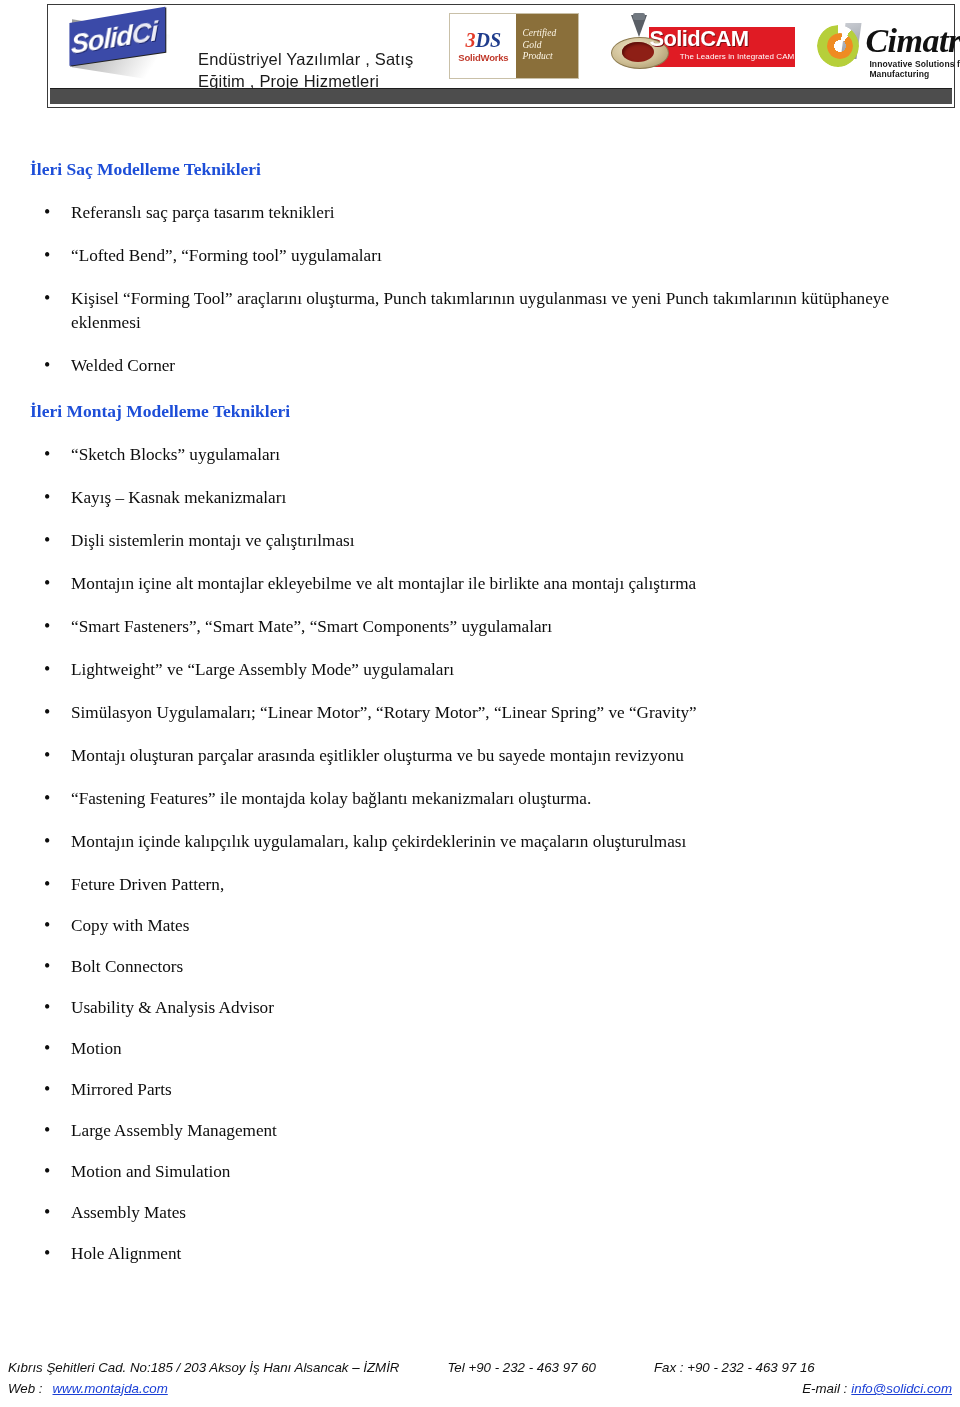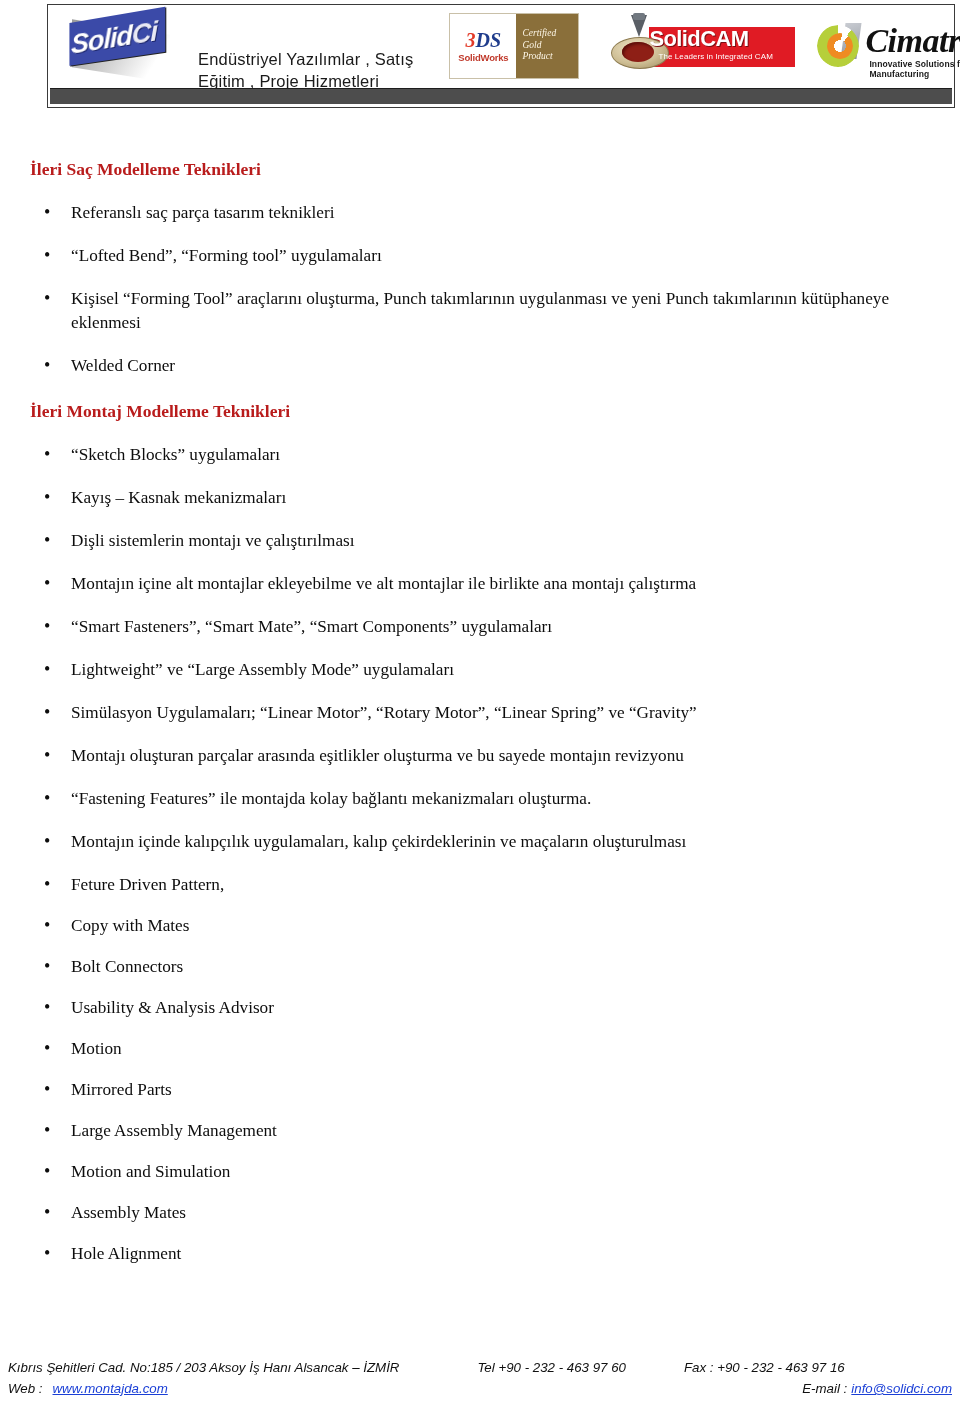--- a/index.html
+++ b/index.html
@@ -177,20 +177,21 @@
   }
   .scam-sub {
     position: absolute;
     left: 53px; top: 39px;
     width: 136px;
     color: #ffffff;
     font-family: "Liberation Sans", sans-serif;
     font-size: 8px;
     letter-spacing: 0.1px;
     line-height: 10px;
+    text-align: right;
   }
   .scam-disc {
     position: absolute;
     left: 6px; top: 24px;
     width: 56px; height: 30px;
     border-radius: 50%;
     background: radial-gradient(ellipse at 40% 35%, #efe4c6 0%, #cdbd93 55%, #9c8a5e 100%);
     border: 1px solid #8d7b50;
   }
   .scam-swirl {
@@ -278,21 +279,21 @@
     top: 158px;
     width: 900px;
   }
   h2.section-heading {
     margin: 0 0 0 0;
     padding: 0;
     font-family: "Liberation Serif", "DejaVu Serif", serif;
     font-weight: bold;
     font-size: 17.5px;
     line-height: 22px;
-    color: #b91c1c;
+    color: #1d4ed8;
   }
   .heading-block { margin-bottom: 21px; }
   .heading-block.second { margin-top: 22px; }
 
   ul.bullets {
     list-style: none;
     margin: 0;
     padding: 0;
   }
   ul.bullets li {
@@ -326,21 +327,21 @@
   }
   .footer-row {
     display: flex;
     align-items: flex-start;
     padding: 0 8px 0 8px;
     line-height: 21px;
     white-space: nowrap;
     font-style: italic;
   }
   .footer-addr { flex: 0 0 auto; }
-  .footer-tel { margin-left: 78px; }
+  .footer-tel { margin-left: 48px; }
   .footer-fax { margin-left: 58px; }
   .footer-web-label { flex: 0 0 auto; }
   .footer-link {
     color: #1a3fd6;
     margin-left: 10px;
   }
   .footer-spacer { flex: 1 1 auto; }
   .footer-email-label { flex: 0 0 auto; }
   .footer-email-link { color: #1a3fd6; margin-left: 4px; }
 </style>

